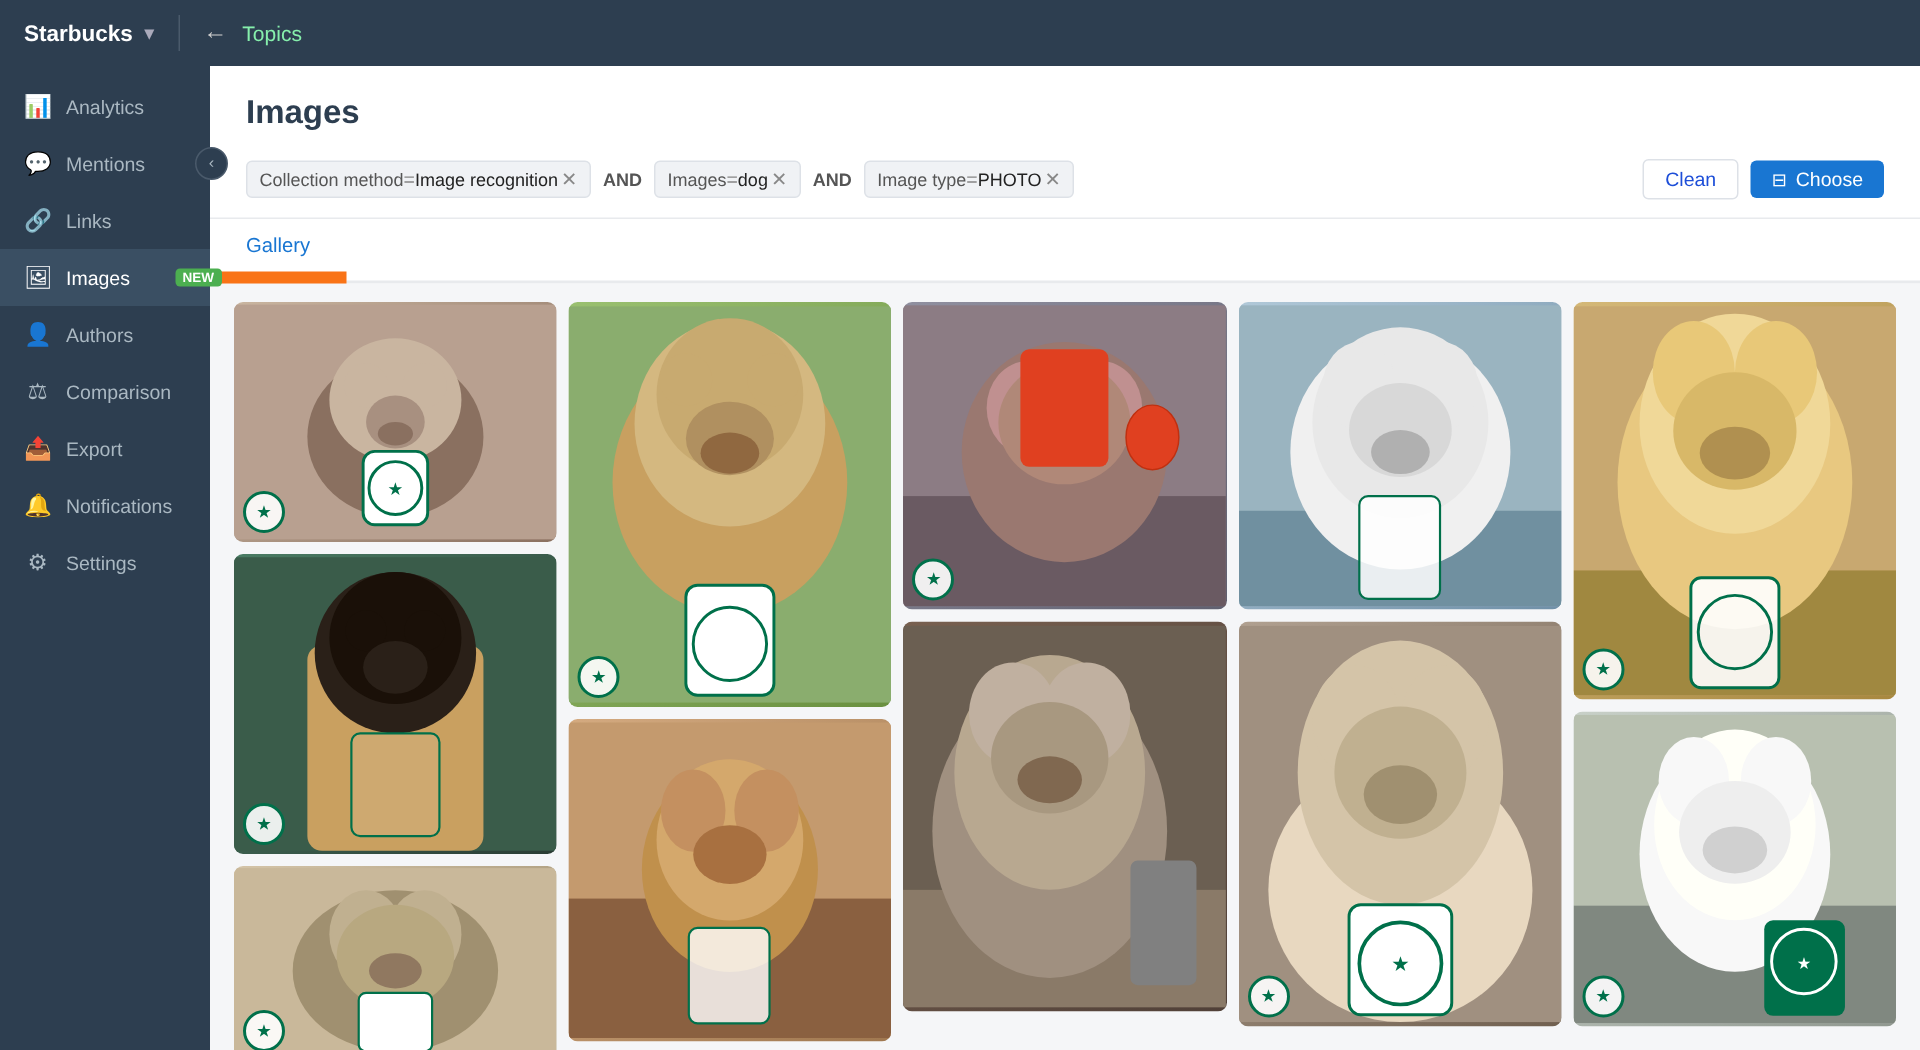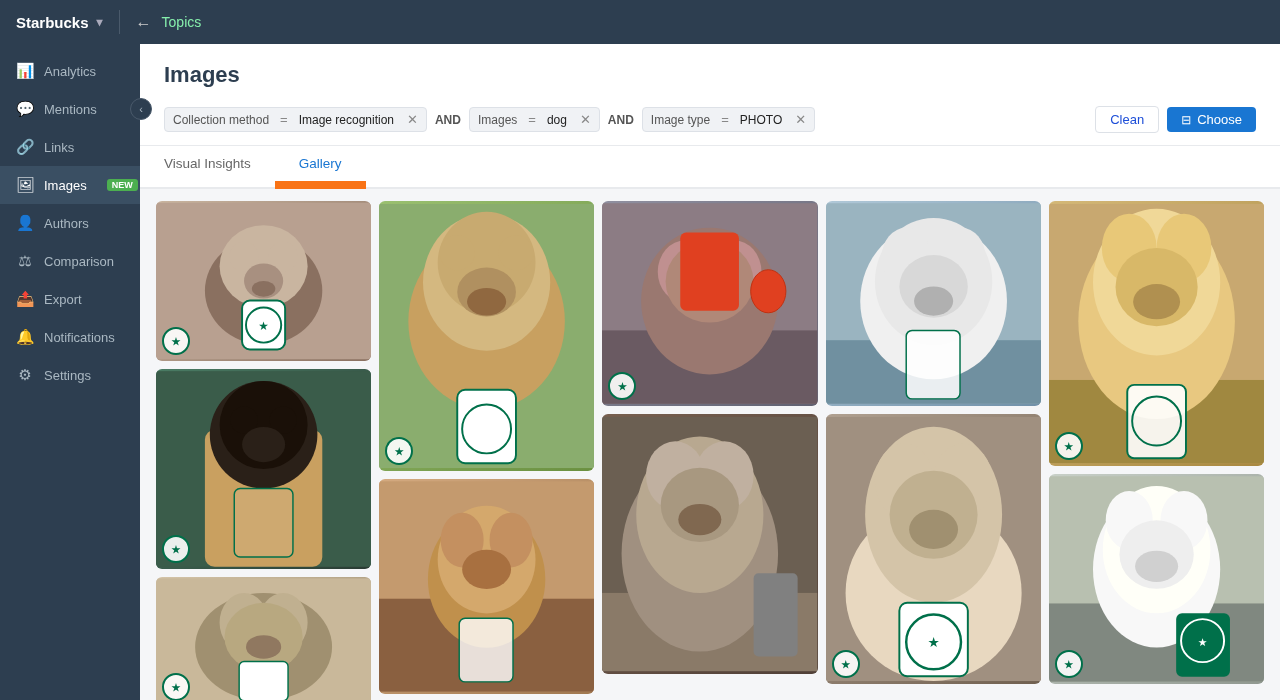--- a/index.html
+++ b/index.html
@@ -70,21 +70,21 @@
     .sidebar-item.active { color: #fff; background: #3a4f63; }
     .sidebar-item .icon { font-size: 15px; width: 18px; text-align: center; }
     .sidebar-item .label { font-size: 13px; }
     .sidebar-item .new-badge {
       background: #4caf50;
       color: #fff;
       font-size: 9px;
       padding: 1px 5px;
       border-radius: 3px;
       font-weight: 700;
-      margin-left: 10px;
+      margin-left: 20px;
     }
     .sidebar-collapse {
       position: absolute;
       right: -12px;
       top: 50%;
       transform: translateY(-50%);
       background: #2d3e50;
       border: 1px solid #4a5a6b;
       border-radius: 50%;
       width: 22px;
@@ -126,21 +126,21 @@
       padding: 8px 24px 12px;
       background: #fff;
       flex-shrink: 0;
       gap: 6px;
       border-bottom: 1px solid #e8eaed;
       flex-wrap: wrap;
     }
     .filter-chip {
       display: flex;
       align-items: center;
-      gap: 11px;
+      gap: 0;
       background: #f0f2f5;
       border: 1px solid #dde1e7;
       border-radius: 4px;
       padding: 4px 8px;
       font-size: 12px;
       color: #444;
     }
     .filter-chip .chip-label { color: #555; font-weight: 500; }
     .filter-chip .chip-eq { color: #888; font-size: 13px; }
     .filter-chip .chip-val { color: #222; }
@@ -331,23 +331,20 @@
       <div class="filter-actions">
         <button class="btn-clean">Clean</button>
         <button class="btn-choose">
           <span class="filter-icon">⊟</span>
           <span>Choose</span>
         </button>
       </div>
     </div>
 
     <div class="tabs-bar">
-      <div class="tab">
-        <span>Visual Insights</span>
-      </div>
       <div class="tab active">
         <span>Gallery</span>
       </div>
     </div>
 
     <div class="gallery">
       <div class="gallery-cols">
 
         <div class="gallery-col">
           <div class="gallery-img" style="background:#b8a090;">

